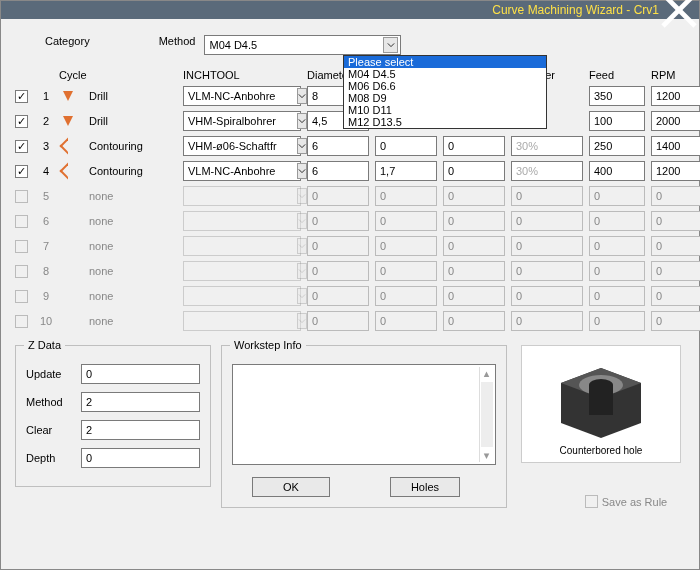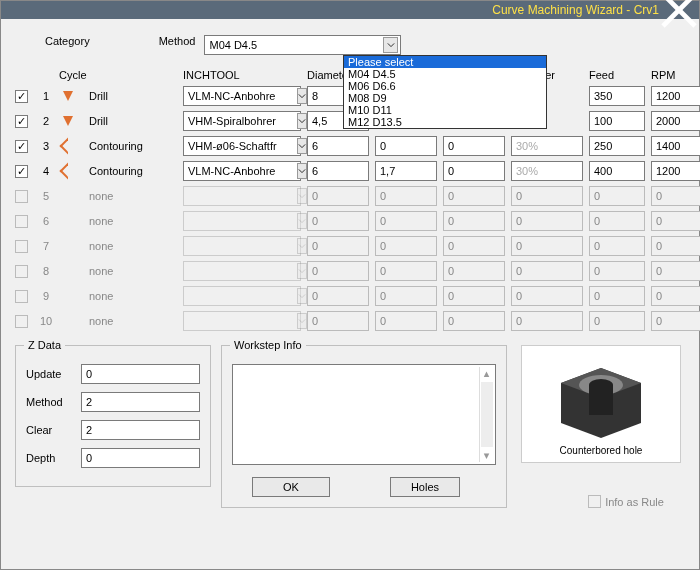--- a/index.html
+++ b/index.html
@@ -430,19 +430,19 @@
             <polygon points="20,70 60,85 100,70 100,30 60,15 20,30" fill="#333"></polygon>
             <polygon points="20,30 60,45 100,30 60,15" fill="#555"></polygon>
             <ellipse cx="60" cy="32" rx="22" ry="10" fill="#888"></ellipse>
             <ellipse cx="60" cy="32" rx="12" ry="6" fill="#222"></ellipse>
             <rect x="48" y="32" width="24" height="30" fill="#222"></rect>
           </svg>
           <span class="ilab">Counterbored hole</span>
         </div>
         <div class="saverule" style="margin-top:32px">
           <span class="chk off"></span>
-          <span>Info as Rule</span>
+          <span>Save as Rule</span>
         </div>
       </div>
     </div>
 
   </div>
 </div>
 
 </body></html>

